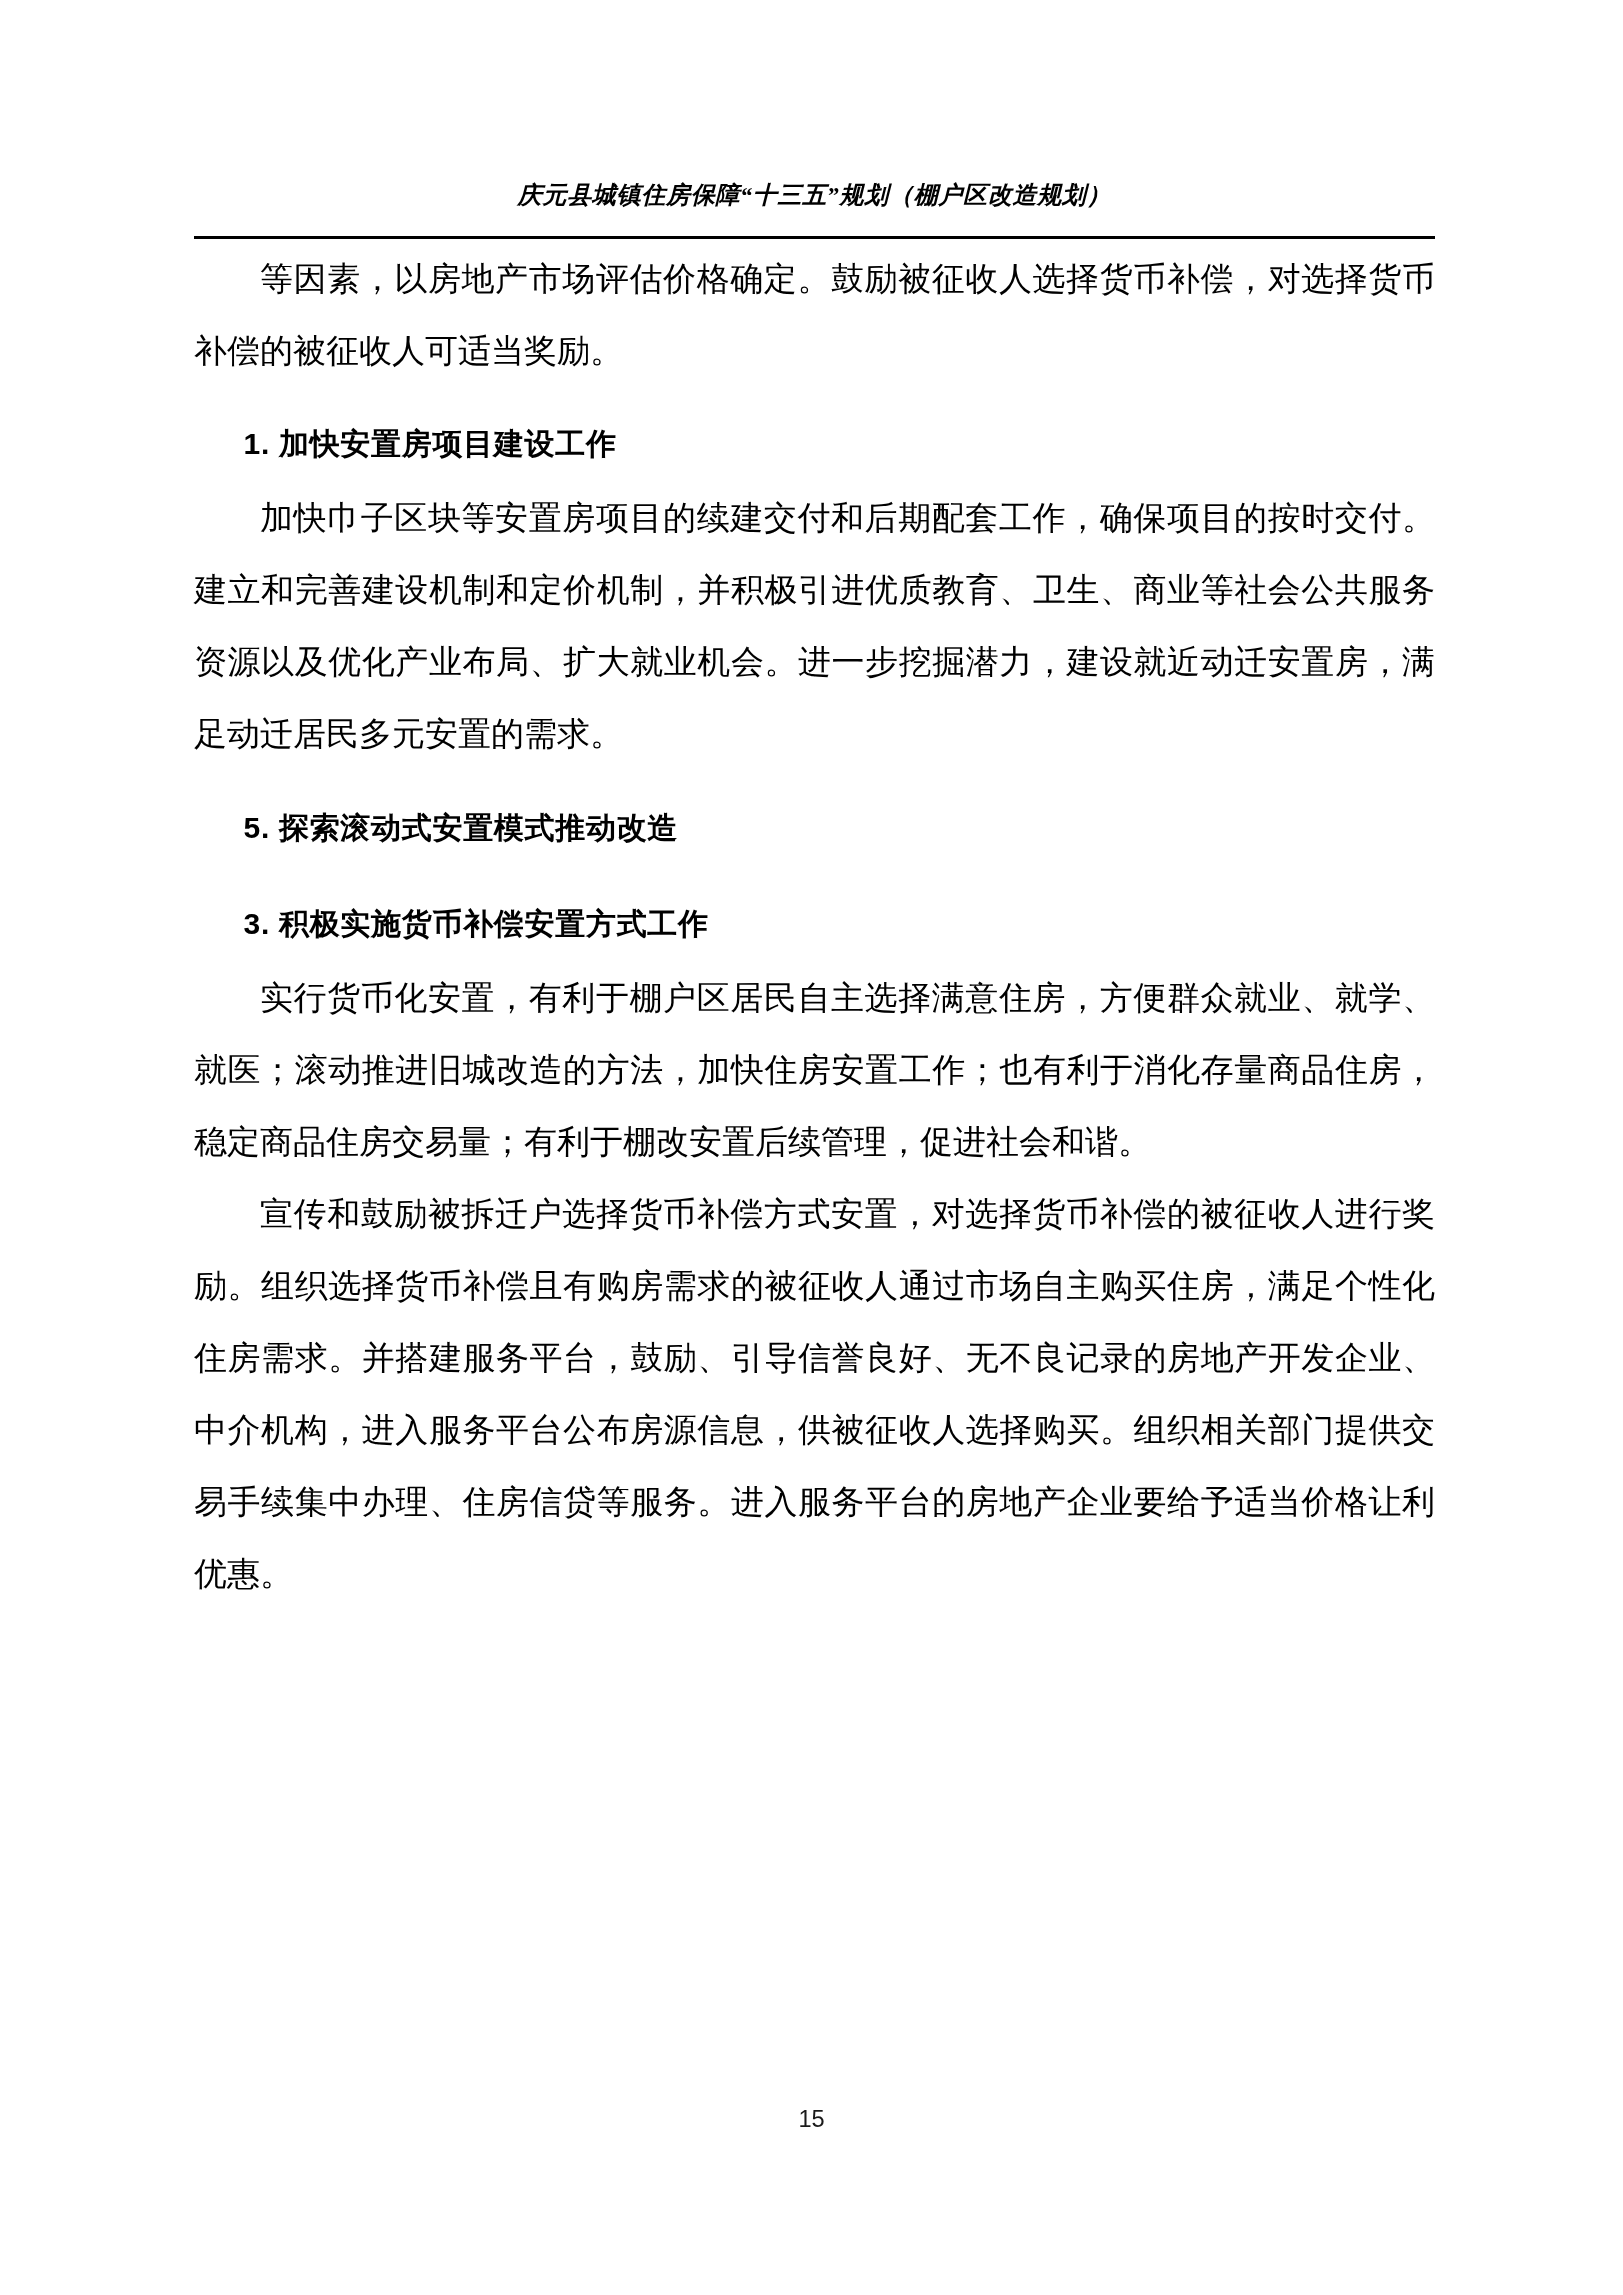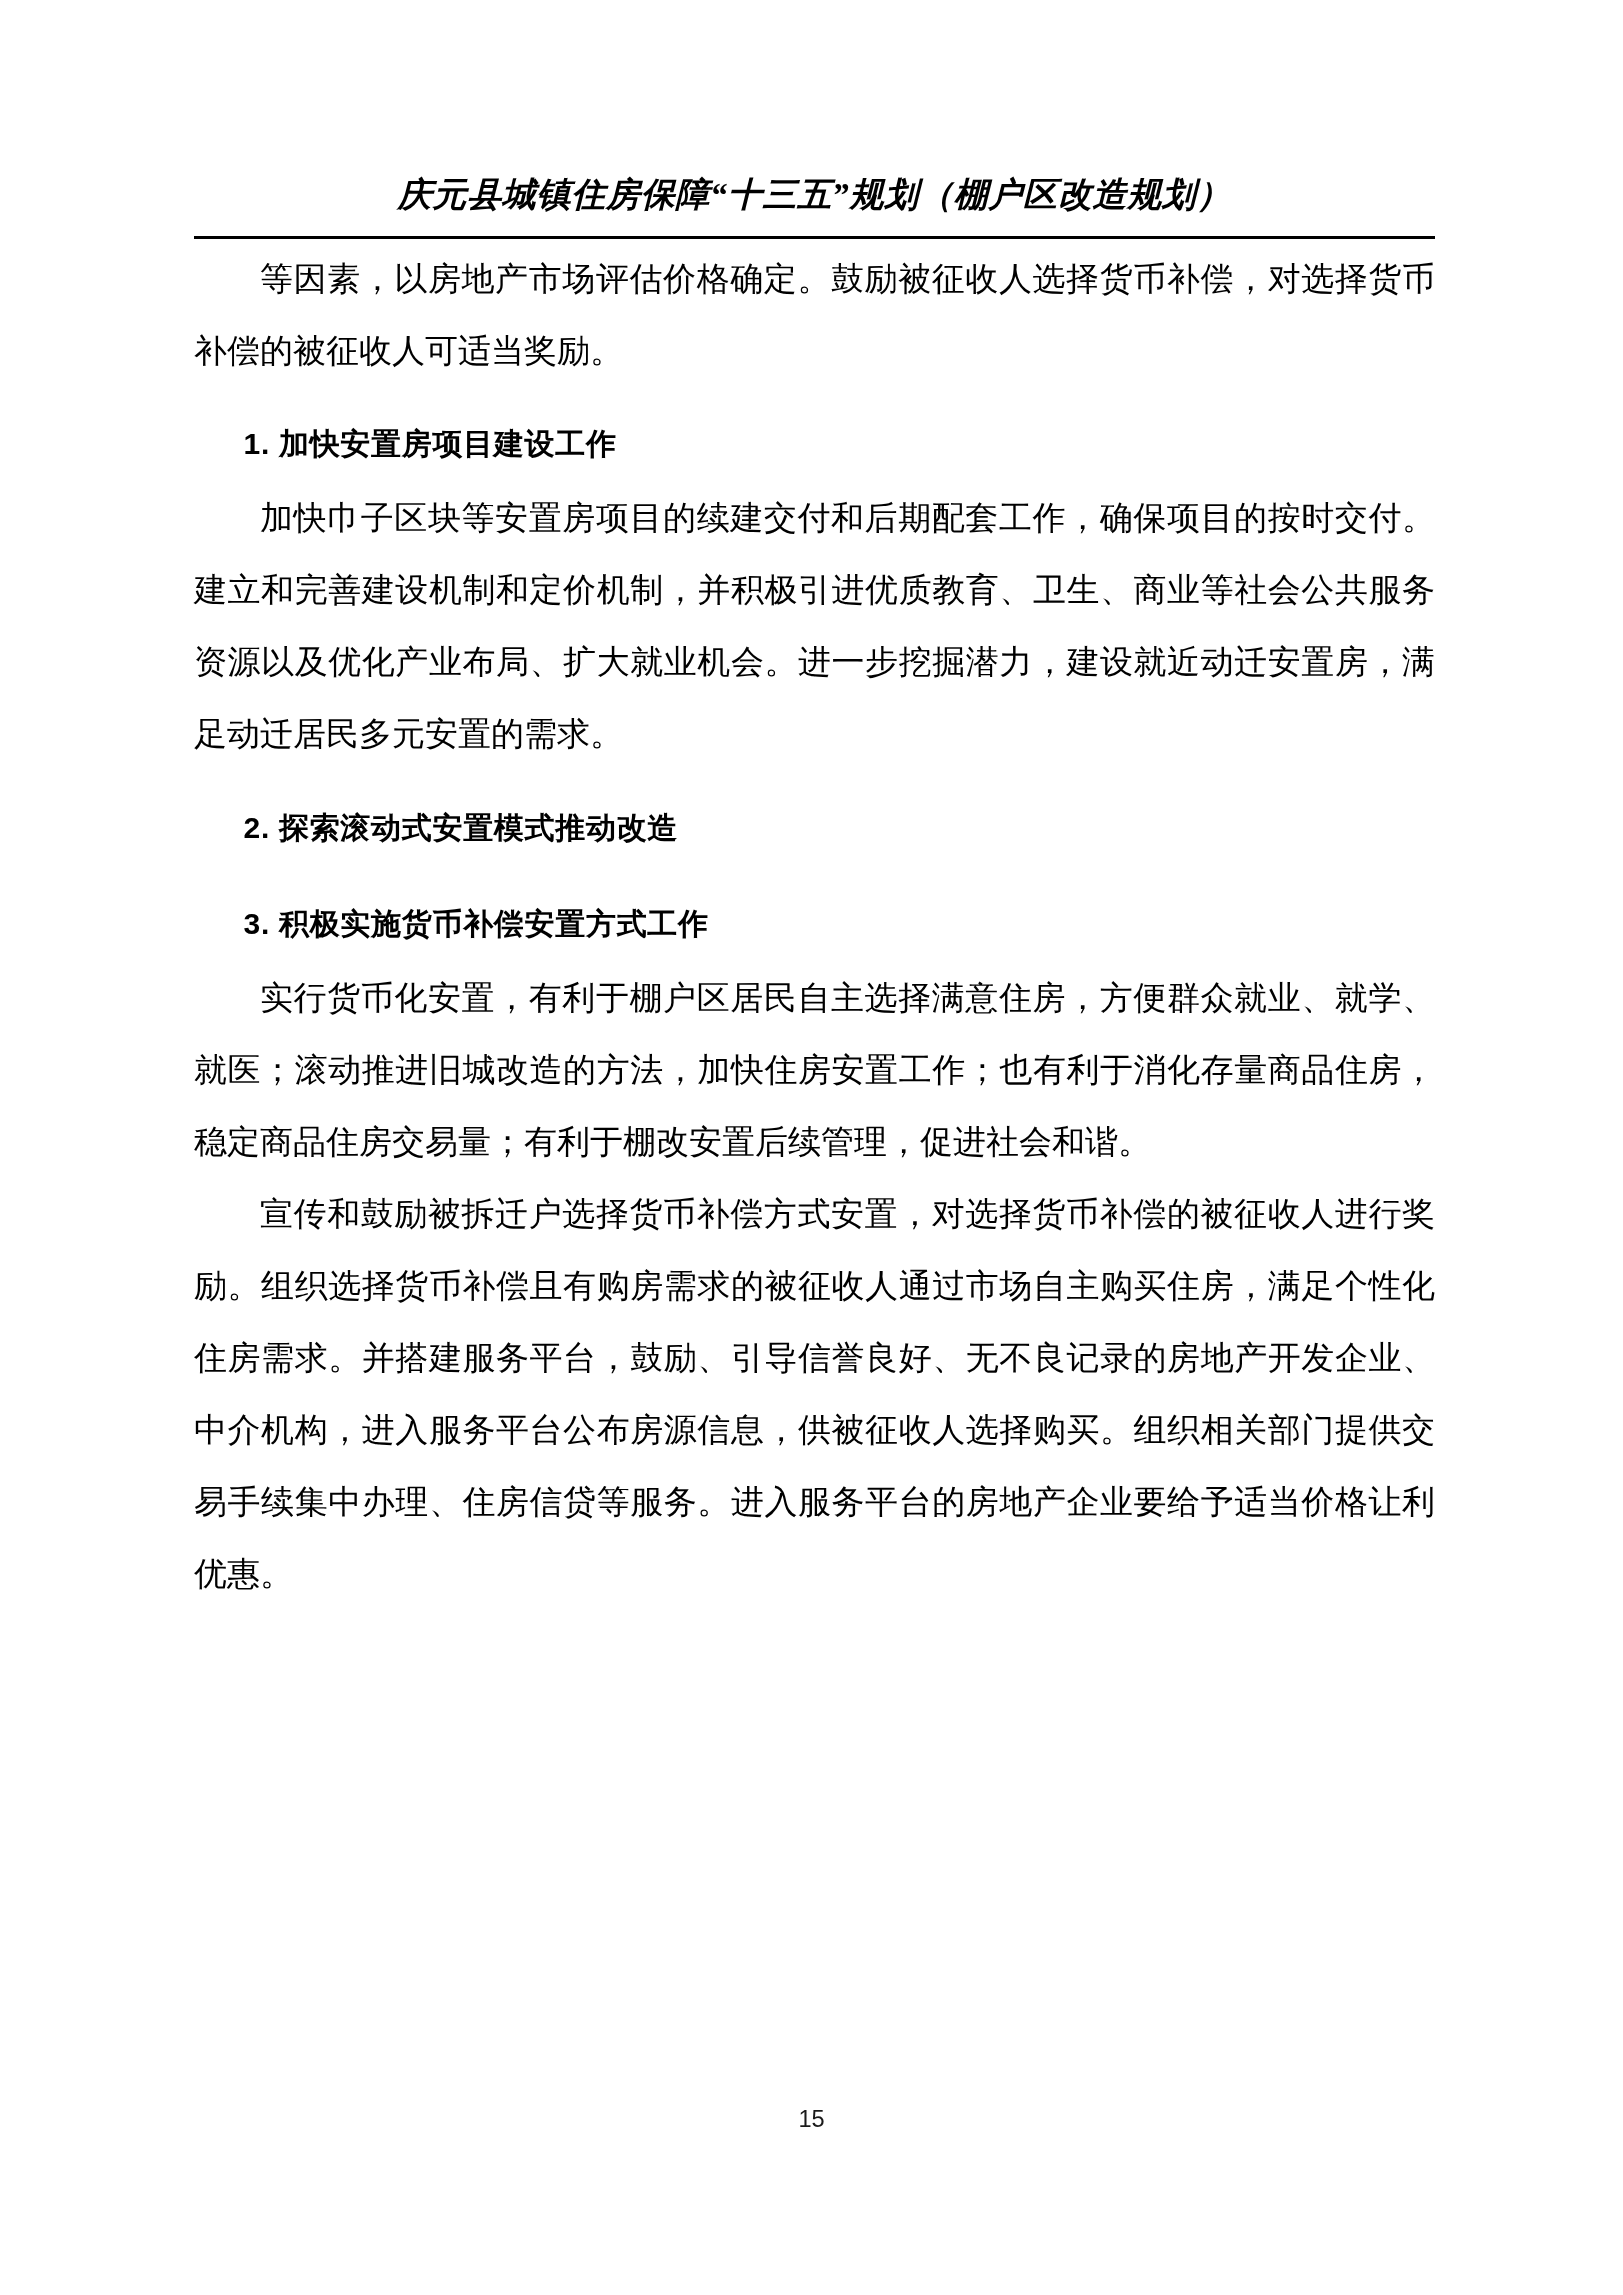--- a/index.html
+++ b/index.html
@@ -20,21 +20,21 @@
     position: absolute;
     left: 194px;
     top: 174px;
     width: 1241px;
   }
   .doc-header-title {
     text-align: center;
     font-family: "Liberation Serif", serif;
     font-weight: bold;
     font-style: italic;
-    font-size: 34px;
+    font-size: 24px;
     line-height: 42px;
     letter-spacing: 0.7px;
     white-space: nowrap;
   }
   .header-rule {
     height: 3.3px;
     background: #000000;
     margin-top: 19.6px;
   }
   p.body-par {
@@ -76,21 +76,21 @@
 
     <div class="doc-header-title">庆元县城镇住房保障“十三五”规划（棚户区改造规划）</div>
 
     <div class="header-rule"></div>
 
     <p class="body-par first-par">等因素，以房地产市场评估价格确定。鼓励被征收人选择货币补偿，对选择货币补偿的被征收人可适当奖励。</p>
 
     <h2 class="section-heading">1. 加快安置房项目建设工作</h2>
     <p class="body-par">加快巾子区块等安置房项目的续建交付和后期配套工作，确保项目的按时交付。建立和完善建设机制和定价机制，并积极引进优质教育、卫生、商业等社会公共服务资源以及优化产业布局、扩大就业机会。进一步挖掘潜力，建设就近动迁安置房，满足动迁居民多元安置的需求。</p>
 
-    <h2 class="section-heading">2. 探索滚动式安置模式推动改造</h2>
+    <h2 class="section-heading">5. 探索滚动式安置模式推动改造</h2>
 
     <h2 class="section-heading">3. 积极实施货币补偿安置方式工作</h2>
     <p class="body-par">实行货币化安置，有利于棚户区居民自主选择满意住房，方便群众就业、就学、就医；滚动推进旧城改造的方法，加快住房安置工作；也有利于消化存量商品住房，稳定商品住房交易量；有利于棚改安置后续管理，促进社会和谐。</p>
     <p class="body-par">宣传和鼓励被拆迁户选择货币补偿方式安置，对选择货币补偿的被征收人进行奖励。组织选择货币补偿且有购房需求的被征收人通过市场自主购买住房，满足个性化住房需求。并搭建服务平台，鼓励、引导信誉良好、无不良记录的房地产开发企业、中介机构，进入服务平台公布房源信息，供被征收人选择购买。组织相关部门提供交易手续集中办理、住房信贷等服务。进入服务平台的房地产企业要给予适当价格让利优惠。</p>
 
   </div>
 
   <div class="page-footer">15</div>
 </div>
 

